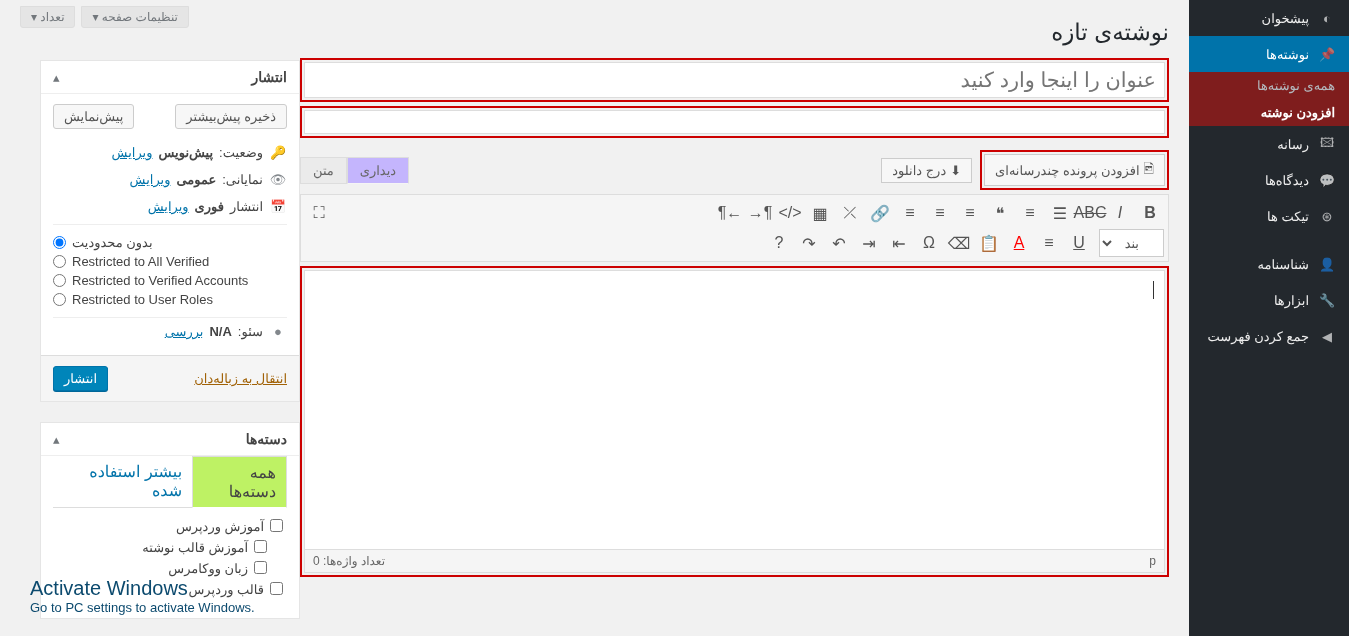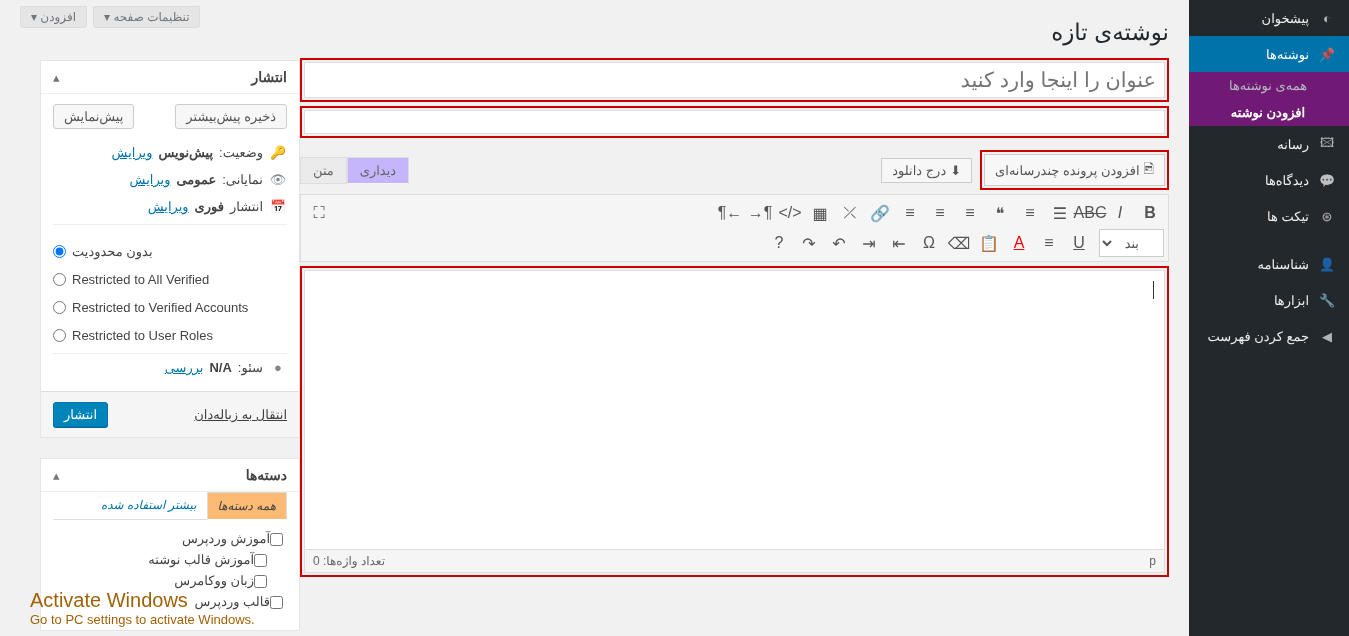--- a/index.html
+++ b/index.html
@@ -5,21 +5,21 @@
 * { margin: 0; padding: 0; box-sizing: border-box; }
 body { font-family: Tahoma, sans-serif; font-size: 13px; background: #f1f1f1; color: #444; direction: rtl; }
 .wrap { display: flex; min-height: 636px; }
 
 
 .admin-sidebar { width: 160px; background: #23282d; color: #eee; flex-shrink: 0; }
 .admin-sidebar .menu-item { display: flex; align-items: center; padding: 8px 12px; color: #eee; cursor: pointer; font-size: 13px; }
 .admin-sidebar .menu-item.current { background: #0073aa; color: #fff; position: relative; }
 .admin-sidebar .menu-item.current::before { content: ""; position: absolute; left: -8px; top: 50%; transform: translateY(-50%); border: 8px solid transparent; border-left-color: #f1f1f1; }
 .admin-sidebar .menu-item .micon { width: 20px; height: 20px; display: inline-flex; align-items: center; justify-content: center; margin-left: 8px; opacity: 0.7; }
-.admin-sidebar .submenu { background: #701a75; text-align: center; }
+.admin-sidebar .submenu { background: #7f1d1d; }
 .admin-sidebar .submenu .sub-item { padding: 6px 12px 6px 12px; padding-right: 14px; color: #b4b9be; cursor: pointer; font-size: 13px; }
 .admin-sidebar .submenu .sub-item.active { color: #fff; font-weight: 600; }
 
 
 .main { flex: 1; padding: 10px 20px; position: relative; }
 .top-tabs { position: absolute; top: 6px; left: 20px; display: flex; gap: 6px; }
 .screen-btn { background: #e5e5e5; border: 1px solid #ddd; padding: 3px 10px; font-size: 12px; color: #72777c; cursor: pointer; border-radius: 0 0 3px 3px; }
 .page-title { font-size: 23px; font-weight: 400; color: #23282d; padding: 9px 0 4px; }
 
 .title-input-wrap { border: 2px solid #c00; padding: 2px; margin: 8px 0 4px; }
@@ -53,32 +53,32 @@
 .metabox .mb-head { border-bottom: 1px solid #eee; padding: 8px 12px; display: flex; justify-content: space-between; align-items: center; }
 .metabox .mb-head h2 { font-size: 14px; font-weight: 600; }
 .mb-toggle { cursor: pointer; color: #72777c; }
 .mb-body { padding: 10px 12px; font-size: 13px; }
 .mb-actions { padding: 10px 12px; border-top: 1px solid #ddd; background: #f5f5f5; display: flex; justify-content: space-between; align-items: center; }
 .btn { background: #f7f7f7; border: 1px solid #ccc; padding: 4px 10px; cursor: pointer; font-size: 13px; color: #555; border-radius: 3px; }
 .btn-primary { background: #0085ba; border-color: #0073aa; color: #fff; box-shadow: 0 1px 0 #006799; }
 .pub-row { padding: 6px 0; display: flex; align-items: center; gap: 6px; }
 .pub-row .picon { color: #82878c; width: 18px; display: inline-flex; justify-content: center; }
 a.editlink { color: #0073aa; text-decoration: underline; cursor: pointer; }
-.radio-row { display: flex; align-items: center; justify-content: flex-end; gap: 6px; padding: 2px 0; margin-top: 9px; }
+.radio-row { display: flex; align-items: center; justify-content: flex-end; gap: 6px; padding: 2px 0; }
 .radio-row input { margin: 0; }
-.trash-link { color: #404040; text-decoration: underline; cursor: pointer; }
+.trash-link { color: #a16207; text-decoration: underline; cursor: pointer; }
 
 .cat-tabs { display: flex; border-bottom: 1px solid #ddd; }
-.cat-tab { padding: 6px 10px; cursor: pointer; color: #0073aa; font-size: 12px; font-style: italic; }
-.cat-tab.active { border: 1px solid #ddd; border-bottom-color: #fff; background: #fdba74; margin-bottom: -1px; color: #444; }
+.cat-tab { padding: 6px 10px; cursor: pointer; color: #0073aa; font-size: 16px; }
+.cat-tab.active { border: 1px solid #ddd; border-bottom-color: #fff; background: #bef264; margin-bottom: -1px; color: #444; }
 .cat-list { padding: 8px 4px; }
-.cat-item { display: flex; align-items: flex-end; padding: 3px 0; font-size: 13px; }
-
-
-.activate { position: absolute; left: 30px; bottom: 44px; color: #a16207; font-size: 13px; text-align: left; direction: ltr; pointer-events: none; }
+.cat-item { display: flex; align-items: flex-start; gap: 6px; padding: 3px 0; font-size: 13px; }
+
+
+.activate { position: absolute; left: 30px; bottom: 44px; color: #0c4a6e; font-size: 13px; text-align: left; direction: ltr; pointer-events: none; }
 .activate .big { font-size: 20px; }
 .mihanwp { position: absolute; left: 20px; bottom: 10px; font-family: Arial; font-weight: bold; color: #222; direction: ltr; font-size: 14px; letter-spacing: 2px; pointer-events: none; }
 .columns { display: flex; gap: 0; }
 .col-main { flex: 1; min-width: 0; }
 </style>
 </head>
 <body>
 
 <div class="wrap">
 
@@ -119,21 +119,21 @@
     <div class="menu-item">
       <span class="micon">◀</span>
       <span>جمع کردن فهرست</span>
     </div>
   </div>
 
   <div class="main">
 
     <div class="top-tabs">
       <button class="screen-btn"><span>تنظیمات صفحه</span> ▾</button>
-      <button class="screen-btn"><span>افزودن</span> ▾</button>
+      <button class="screen-btn"><span>تعداد</span> ▾</button>
     </div>
 
     <h1 class="page-title">نوشته‌ی تازه</h1>
 
     <div class="columns">
       <div class="col-main">
         <div class="title-input-wrap">
           <input class="title-input" placeholder="عنوان را اینجا وارد کنید" style="">
         </div>
         <div class="perma-wrap">

